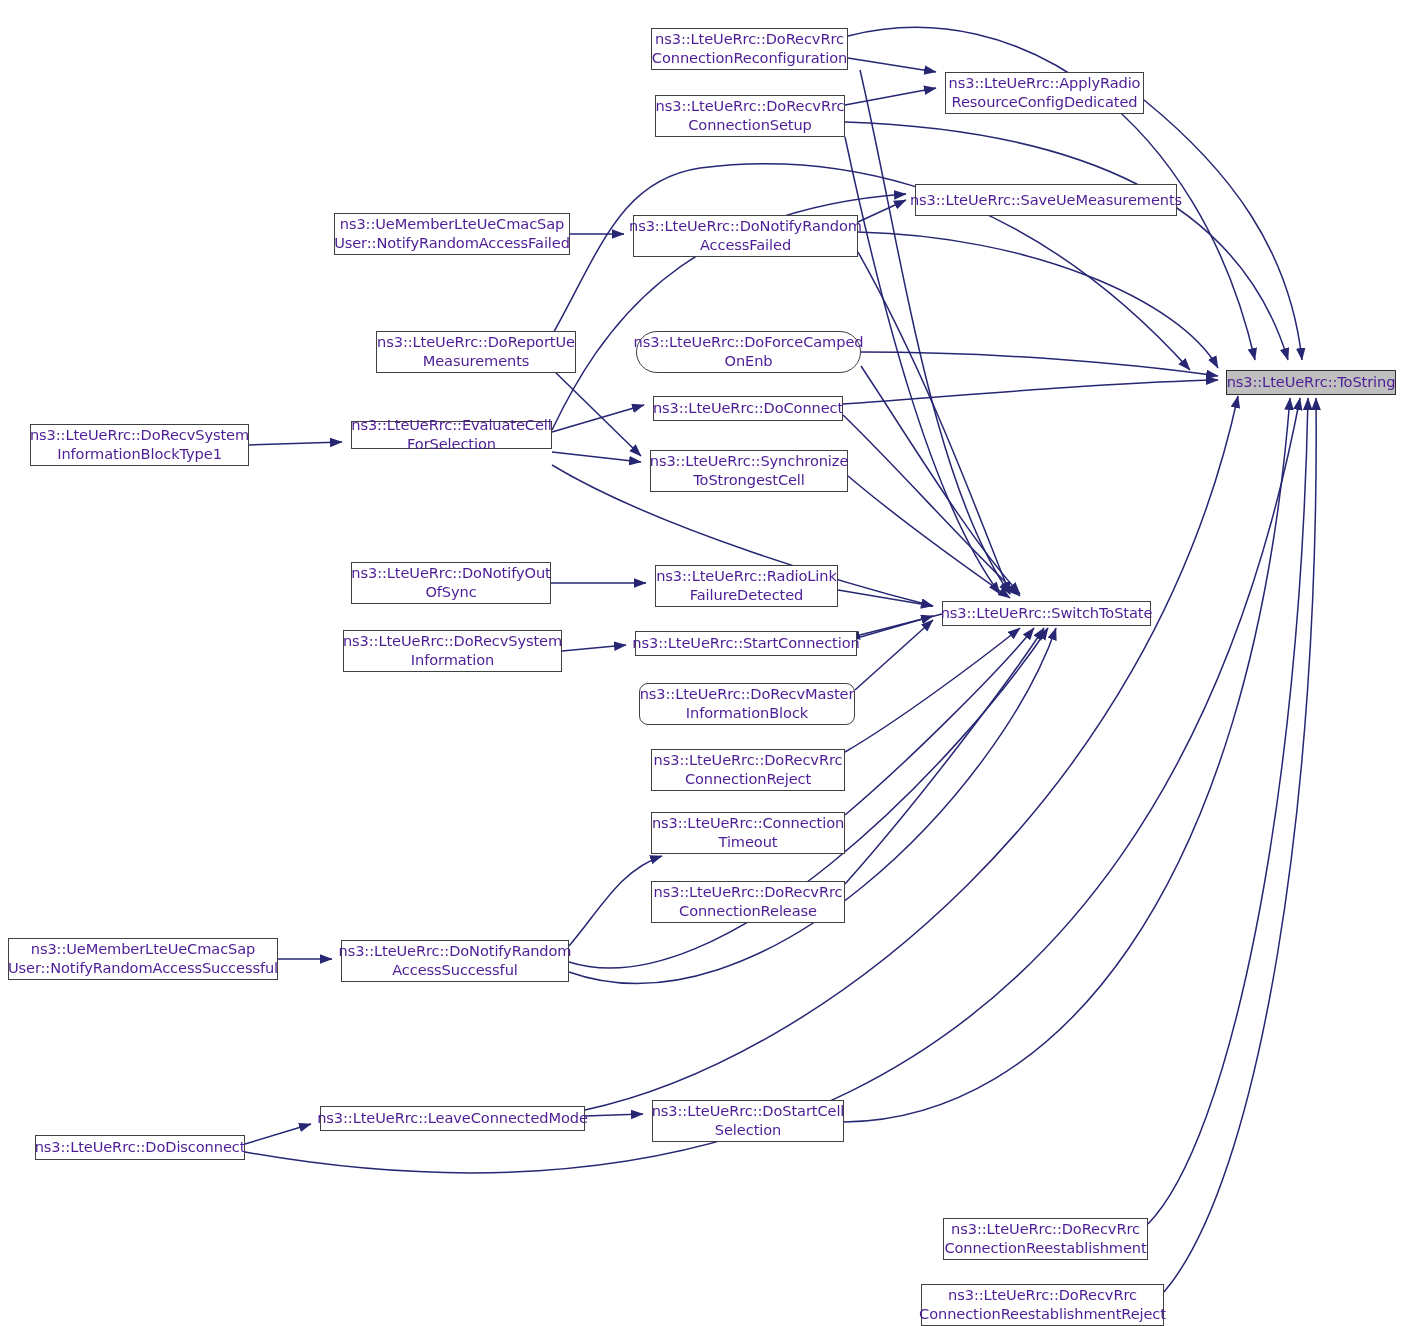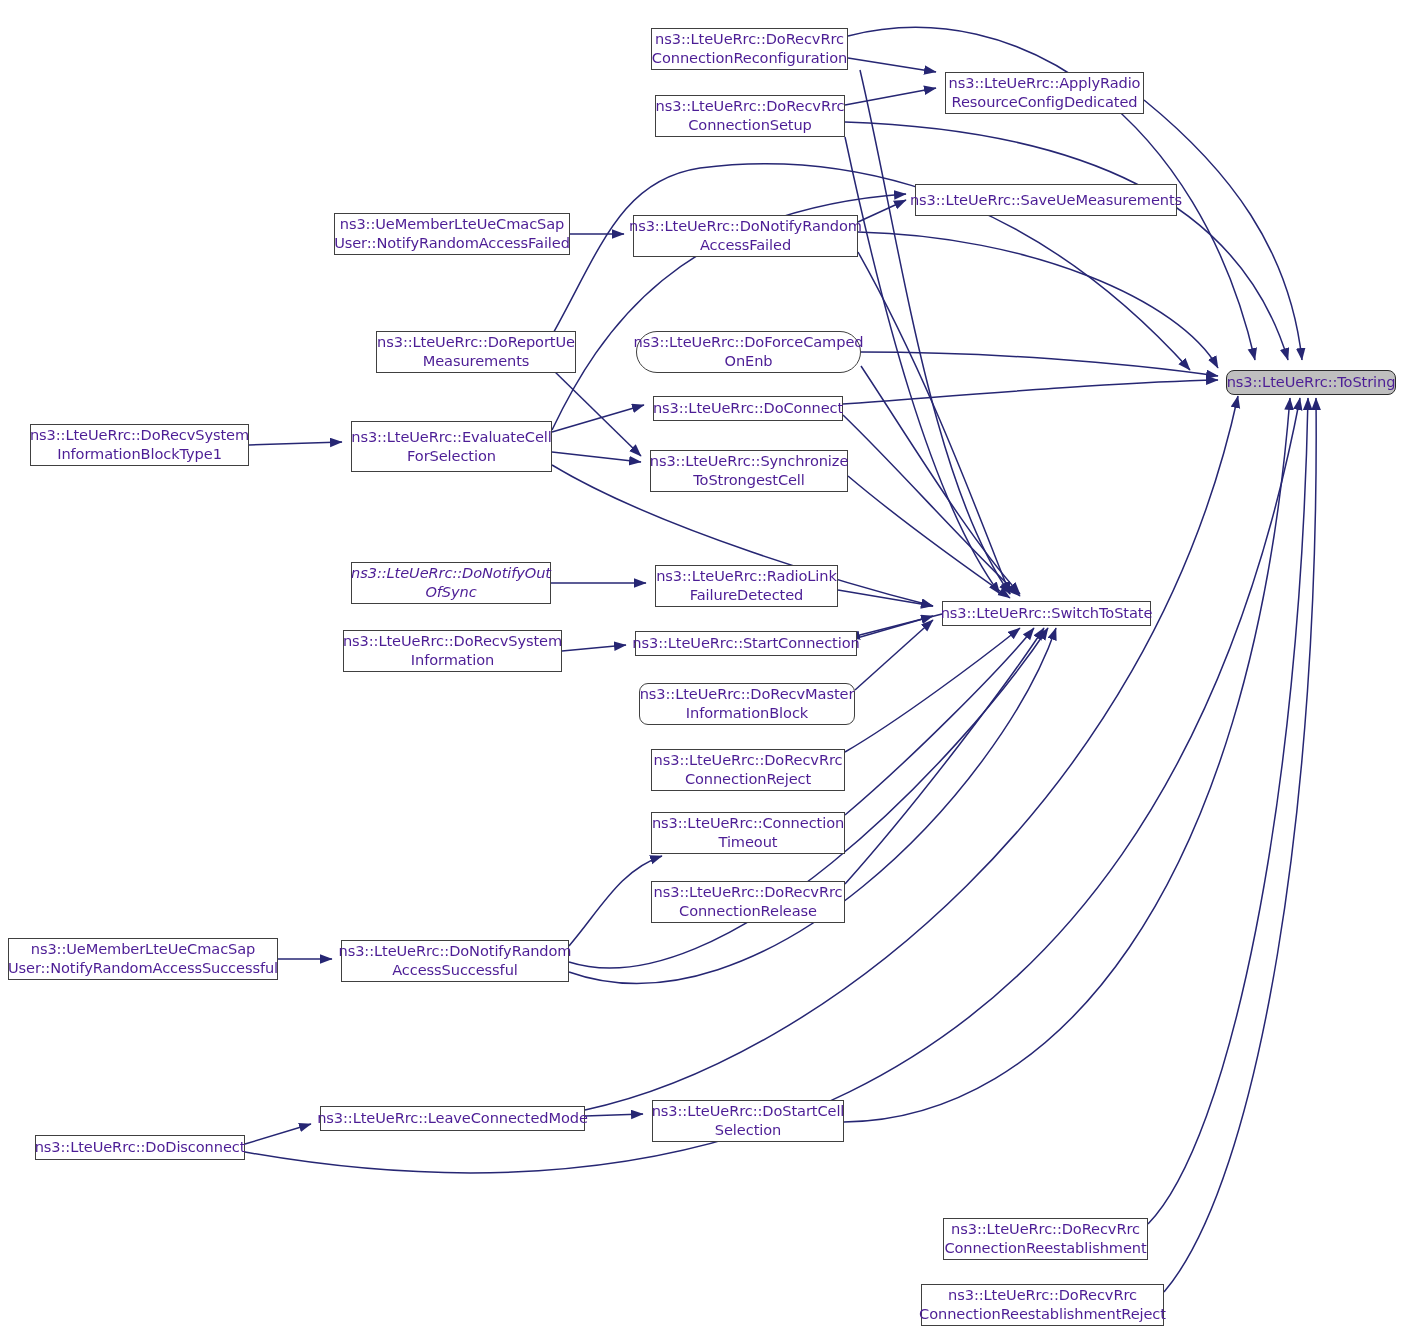--- a/index.html
+++ b/index.html
@@ -27,21 +27,20 @@
     text-align:center;
     font-size:14.6px;
     line-height:1.28;
     white-space:pre-line;
     letter-spacing:-0.1px;
     padding:1px 4px;
   }
   .node.focus{
     background:#bfbfbf;
     border-color:#2b2b2b;
-    border-radius:8px;
   }
 </style>
 </head>
 <body>
 
 <div id="canvas">
   <svg id="edges" xmlns="http://www.w3.org/2000/svg">
     <defs>
       <marker id="ah" markerWidth="9" markerHeight="9" refX="8" refY="3.2" orient="auto" markerUnits="strokeWidth">
         <path d="M0,0 L8.4,3.2 L0,6.4 z" fill="#262673"></path>
@@ -106,25 +105,25 @@
       <div class="node" style="left: 633px; top: 215px; width: 225px; height: 42px;">ns3::LteUeRrc::DoNotifyRandom
 AccessFailed</div>
       <div class="node" style="left: 348px; top: 331px; width: 200px; height: 42px; margin-left: 28px;">ns3::LteUeRrc::DoReportUe
 Measurements</div>
       <div class="node" style="left: 636px; top: 331px; width: 225px; height: 42px; border-radius: 21px;">ns3::LteUeRrc::DoForceCamped
 OnEnb</div>
       <div class="node focus" style="left: 1226px; top: 370px; width: 170px; height: 25px;">ns3::LteUeRrc::ToString</div>
       <div class="node" style="left: 653px; top: 396px; width: 190px; height: 25px;">ns3::LteUeRrc::DoConnect</div>
       <div class="node" style="left: 30px; top: 424px; width: 219px; height: 42px;">ns3::LteUeRrc::DoRecvSystem
 InformationBlockType1</div>
-      <div class="node" style="left: 351px; top: 421px; width: 201px; height: 51px;">ns3::LteUeRrc::EvaluateCell
+      <div class="node" style="left: 351px; top: 421px; width: 201px; height: 28px;">ns3::LteUeRrc::EvaluateCell
 ForSelection</div>
       <div class="node" style="left: 650px; top: 450px; width: 198px; height: 42px;">ns3::LteUeRrc::Synchronize
 ToStrongestCell</div>
-      <div class="node" style="left: 351px; top: 562px; width: 200px; height: 42px; font-style: italic;">ns3::LteUeRrc::DoNotifyOut
+      <div class="node" style="left: 351px; top: 562px; width: 200px; height: 42px;">ns3::LteUeRrc::DoNotifyOut
 OfSync</div>
       <div class="node" style="left: 655px; top: 565px; width: 183px; height: 42px;">ns3::LteUeRrc::RadioLink
 FailureDetected</div>
       <div class="node" style="left: 942px; top: 601px; width: 209px; height: 25px;">ns3::LteUeRrc::SwitchToState</div>
       <div class="node" style="left: 343px; top: 630px; width: 219px; height: 42px;">ns3::LteUeRrc::DoRecvSystem
 Information</div>
       <div class="node" style="left: 635px; top: 631px; width: 222px; height: 25px;">ns3::LteUeRrc::StartConnection</div>
       <div class="node" style="left: 639px; top: 683px; width: 216px; height: 42px; border-radius: 9px;">ns3::LteUeRrc::DoRecvMaster
 InformationBlock</div>
       <div class="node" style="left: 651px; top: 749px; width: 194px; height: 42px;">ns3::LteUeRrc::DoRecvRrc

